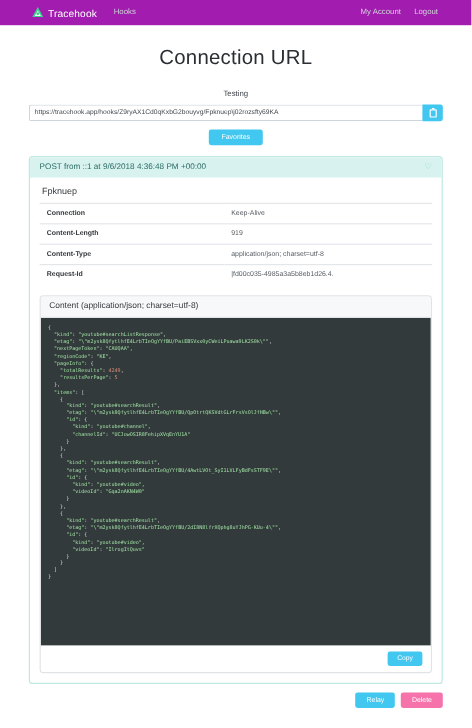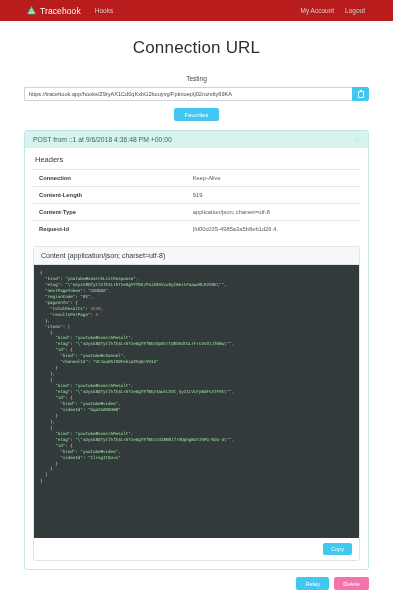--- a/index.html
+++ b/index.html
@@ -7,21 +7,21 @@
     margin: 0; padding: 0;
     width: 393px; height: 607px;
     background: #ffffff;
     font-family: "Liberation Sans", sans-serif;
     overflow: hidden;
   }
 
   
   .navbar {
     height: 21px;
-    background: #b91c1c;
+    background: #a21caf;
     display: flex;
     align-items: center;
     padding: 0 14px;
   }
   .brand {
     display: flex; align-items: center;
     gap: 3px;
     margin-left: 12px;
   }
   .brand-logo { width: 11px; height: 11px; display: block; }
@@ -242,21 +242,21 @@
     <button class="fav-btn">Favorites</button>
   </div>
 
   <div class="req-card">
     <div class="req-head">
       <span class="req-head-title">POST from ::1 at 9/6/2018 4:36:48 PM +00:00</span>
       <span class="heart-icon">♡</span>
     </div>
 
     <div class="req-body">
-      <div class="section-title">Headers</div>
+      <div class="section-title">Fpknuep</div>
 
       <table class="hdr-table">
         <tbody>
           <tr>
             <td class="hdr-key">Connection</td>
             <td class="hdr-val">Keep-Alive</td>
           </tr>
           <tr>
             <td class="hdr-key">Content-Length</td>
             <td class="hdr-val">919</td>

